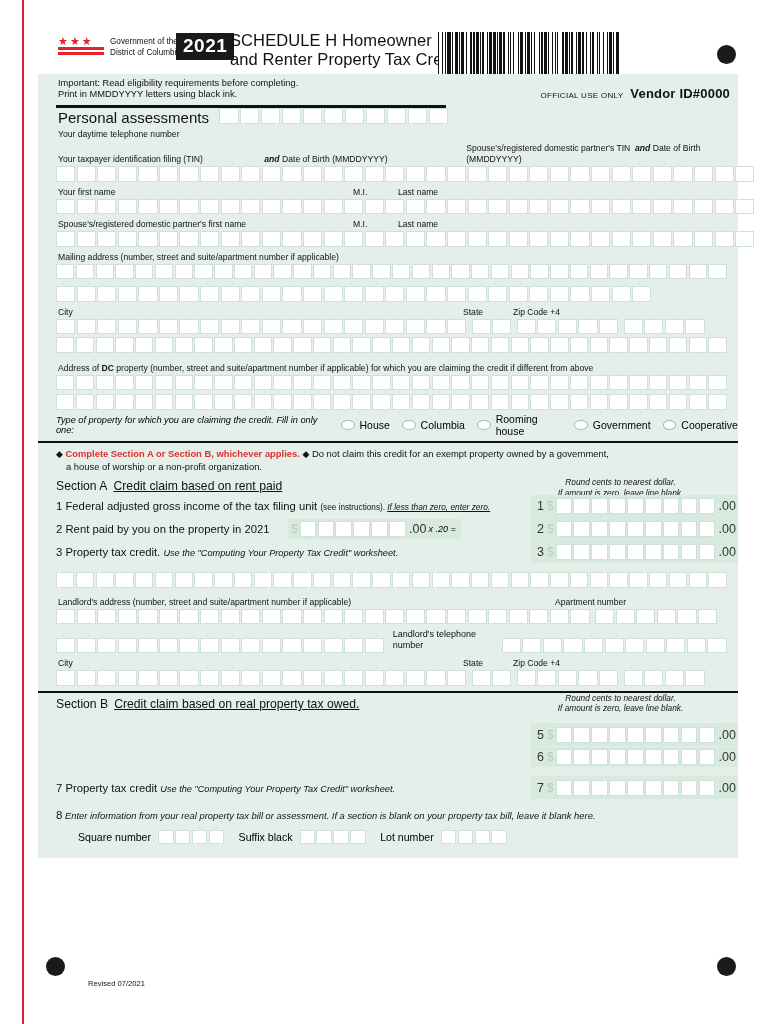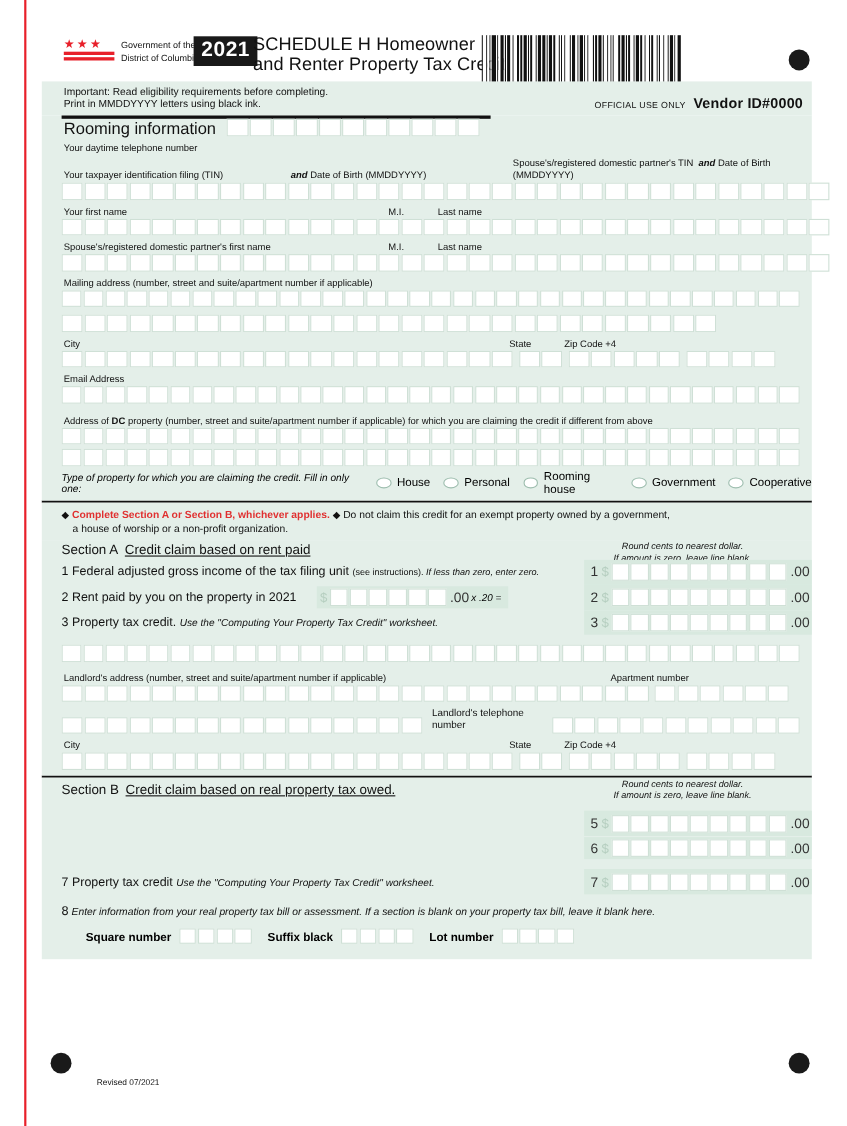--- a/index.html
+++ b/index.html
@@ -100,21 +100,21 @@
   .sechdr .nm { font-size: 12.2px; color: #111; }
   .sechdr .ul { font-size: 12.2px; color: #111; text-decoration: underline; margin-left: 6px; }
   .roundnote {
     position: absolute; right: 10px; top: 0; text-align: center;
     font-size: 8.3px; font-style: italic; line-height: 10.4px; color: #111; width: 215px;
   }
 
   .line { display: flex; align-items: center; position: relative; min-height: 19px; }
   .ltxt { font-size: 11.3px; color: #111; padding-left: 18px; }
   .ltxt .sm { font-size: 8.2px; }
-  .ltxt .smi { font-size: 8.3px; font-style: italic; }
+  .ltxt .smi { font-size: 8.3px; font-style: italic; text-decoration: underline; }
   .ltxt .it { font-style: italic; font-size: 9.2px; }
   .ltxt2 { font-size: 8.4px; font-style: italic; padding-left: 28px; color: #111; }
 
   .amtblk {
     position: absolute; right: 0; top: 0; display: flex; align-items: center;
     background: #d8e9df; padding: 2px 2px 2px 3px; height: 100%;
   }
   .amtno { font-size: 12.5px; color: #333; width: 13px; text-align: center; }
   .dollar { font-size: 12px; color: #b6cfc0; margin-right: 2px; }
   .amtcells { display: flex; }
@@ -292,21 +292,21 @@
       </div>
     </div>
   </div>
 
   <div class="shade">
     <div class="blackbar"></div>
 
     <div class="sect">
       <div class="row" style="align-items:flex-start;">
         <div style="flex:0 0 auto;">
-          <div class="lab big">Rooming information</div>
+          <div class="lab big">Personal assessments</div>
           <div class="lab">Your daytime telephone number</div>
         </div>
         <div style="margin-left:10px;margin-bottom:2px;">
           <div class="comb" id="comb-phone">
               <div class="cell" style="width: 19.6px;"></div>
               <div class="cell" style="width: 19.6px;"></div>
               <div class="cell" style="width: 19.6px;"></div>
               <div class="cell" style="width: 19.6px;"></div>
               <div class="cell" style="width: 19.6px;"></div>
               <div class="cell" style="width: 19.6px;"></div>
@@ -604,21 +604,20 @@
         <div class="comb" id="comb-zip4">
             <div class="cell" style="width: 19.2px;"></div>
             <div class="cell" style="width: 19.2px;"></div>
             <div class="cell" style="width: 19.2px;"></div>
             <div class="cell" style="width: 19.2px;"></div>
           </div>
       </div>
     </div>
 
     <div class="sect">
-      <div class="lab">Email Address</div>
       <div class="comb" id="comb-email" style="padding-bottom:4px;">
           <div class="cell" style="width: 19.2px;"></div>
           <div class="cell" style="width: 19.2px;"></div>
           <div class="cell" style="width: 19.2px;"></div>
           <div class="cell" style="width: 19.2px;"></div>
           <div class="cell" style="width: 19.2px;"></div>
           <div class="cell" style="width: 19.2px;"></div>
           <div class="cell" style="width: 19.2px;"></div>
           <div class="cell" style="width: 19.2px;"></div>
           <div class="cell" style="width: 19.2px;"></div>
@@ -728,21 +727,21 @@
           <div class="cell" style="width: 19.2px;"></div>
         </div>
     </div>
 
     <div class="ptype">
       <span class="it">Type of property for which you are claiming the credit. Fill in only one:</span>
       <span id="ptype-opts" style="display:flex;align-items:center;">
           <span class="oval"></span>
           <span class="opt">House</span>
           <span class="oval"></span>
-          <span class="opt">Personal</span>
+          <span class="opt">Columbia</span>
           <span class="oval"></span>
           <span class="opt">Rooming house</span>
           <span class="oval"></span>
           <span class="opt">Government</span>
           <span class="oval"></span>
           <span class="opt">Cooperative</span>
         </span>
     </div>
   </div>
 
@@ -1111,21 +1110,21 @@
     <div class="sect">
       <div style="font-size:9.4px;font-style:italic;color:#111;">
         <span style="font-style:normal;font-size:11.5px;">8</span>
         <span>Enter information from your real property tax bill or assessment. If a section is blank on your property tax bill, leave it blank here.</span>
       </div>
     </div>
 
     <div style="height:9px;"></div>
 
     <div class="sect">
-      <div class="row" style="padding-left:22px;font-weight:bold;">
+      <div class="row" style="padding-left:22px;align-items:center;">
         <span style="font-size:10.6px;margin-right:7px;">Square number</span>
         <div class="comb" id="comb-square">
             <div class="cell" style="width: 15.5px; height: 14px;"></div>
             <div class="cell" style="width: 15.5px; height: 14px;"></div>
             <div class="cell" style="width: 15.5px; height: 14px;"></div>
             <div class="cell" style="width: 15.5px; height: 14px;"></div>
           </div>
         <span style="font-size:10.6px;margin:0 7px 0 13px;">Suffix black</span>
         <div class="comb" id="comb-suffix">
             <div class="cell" style="width: 15.5px; height: 14px;"></div>

